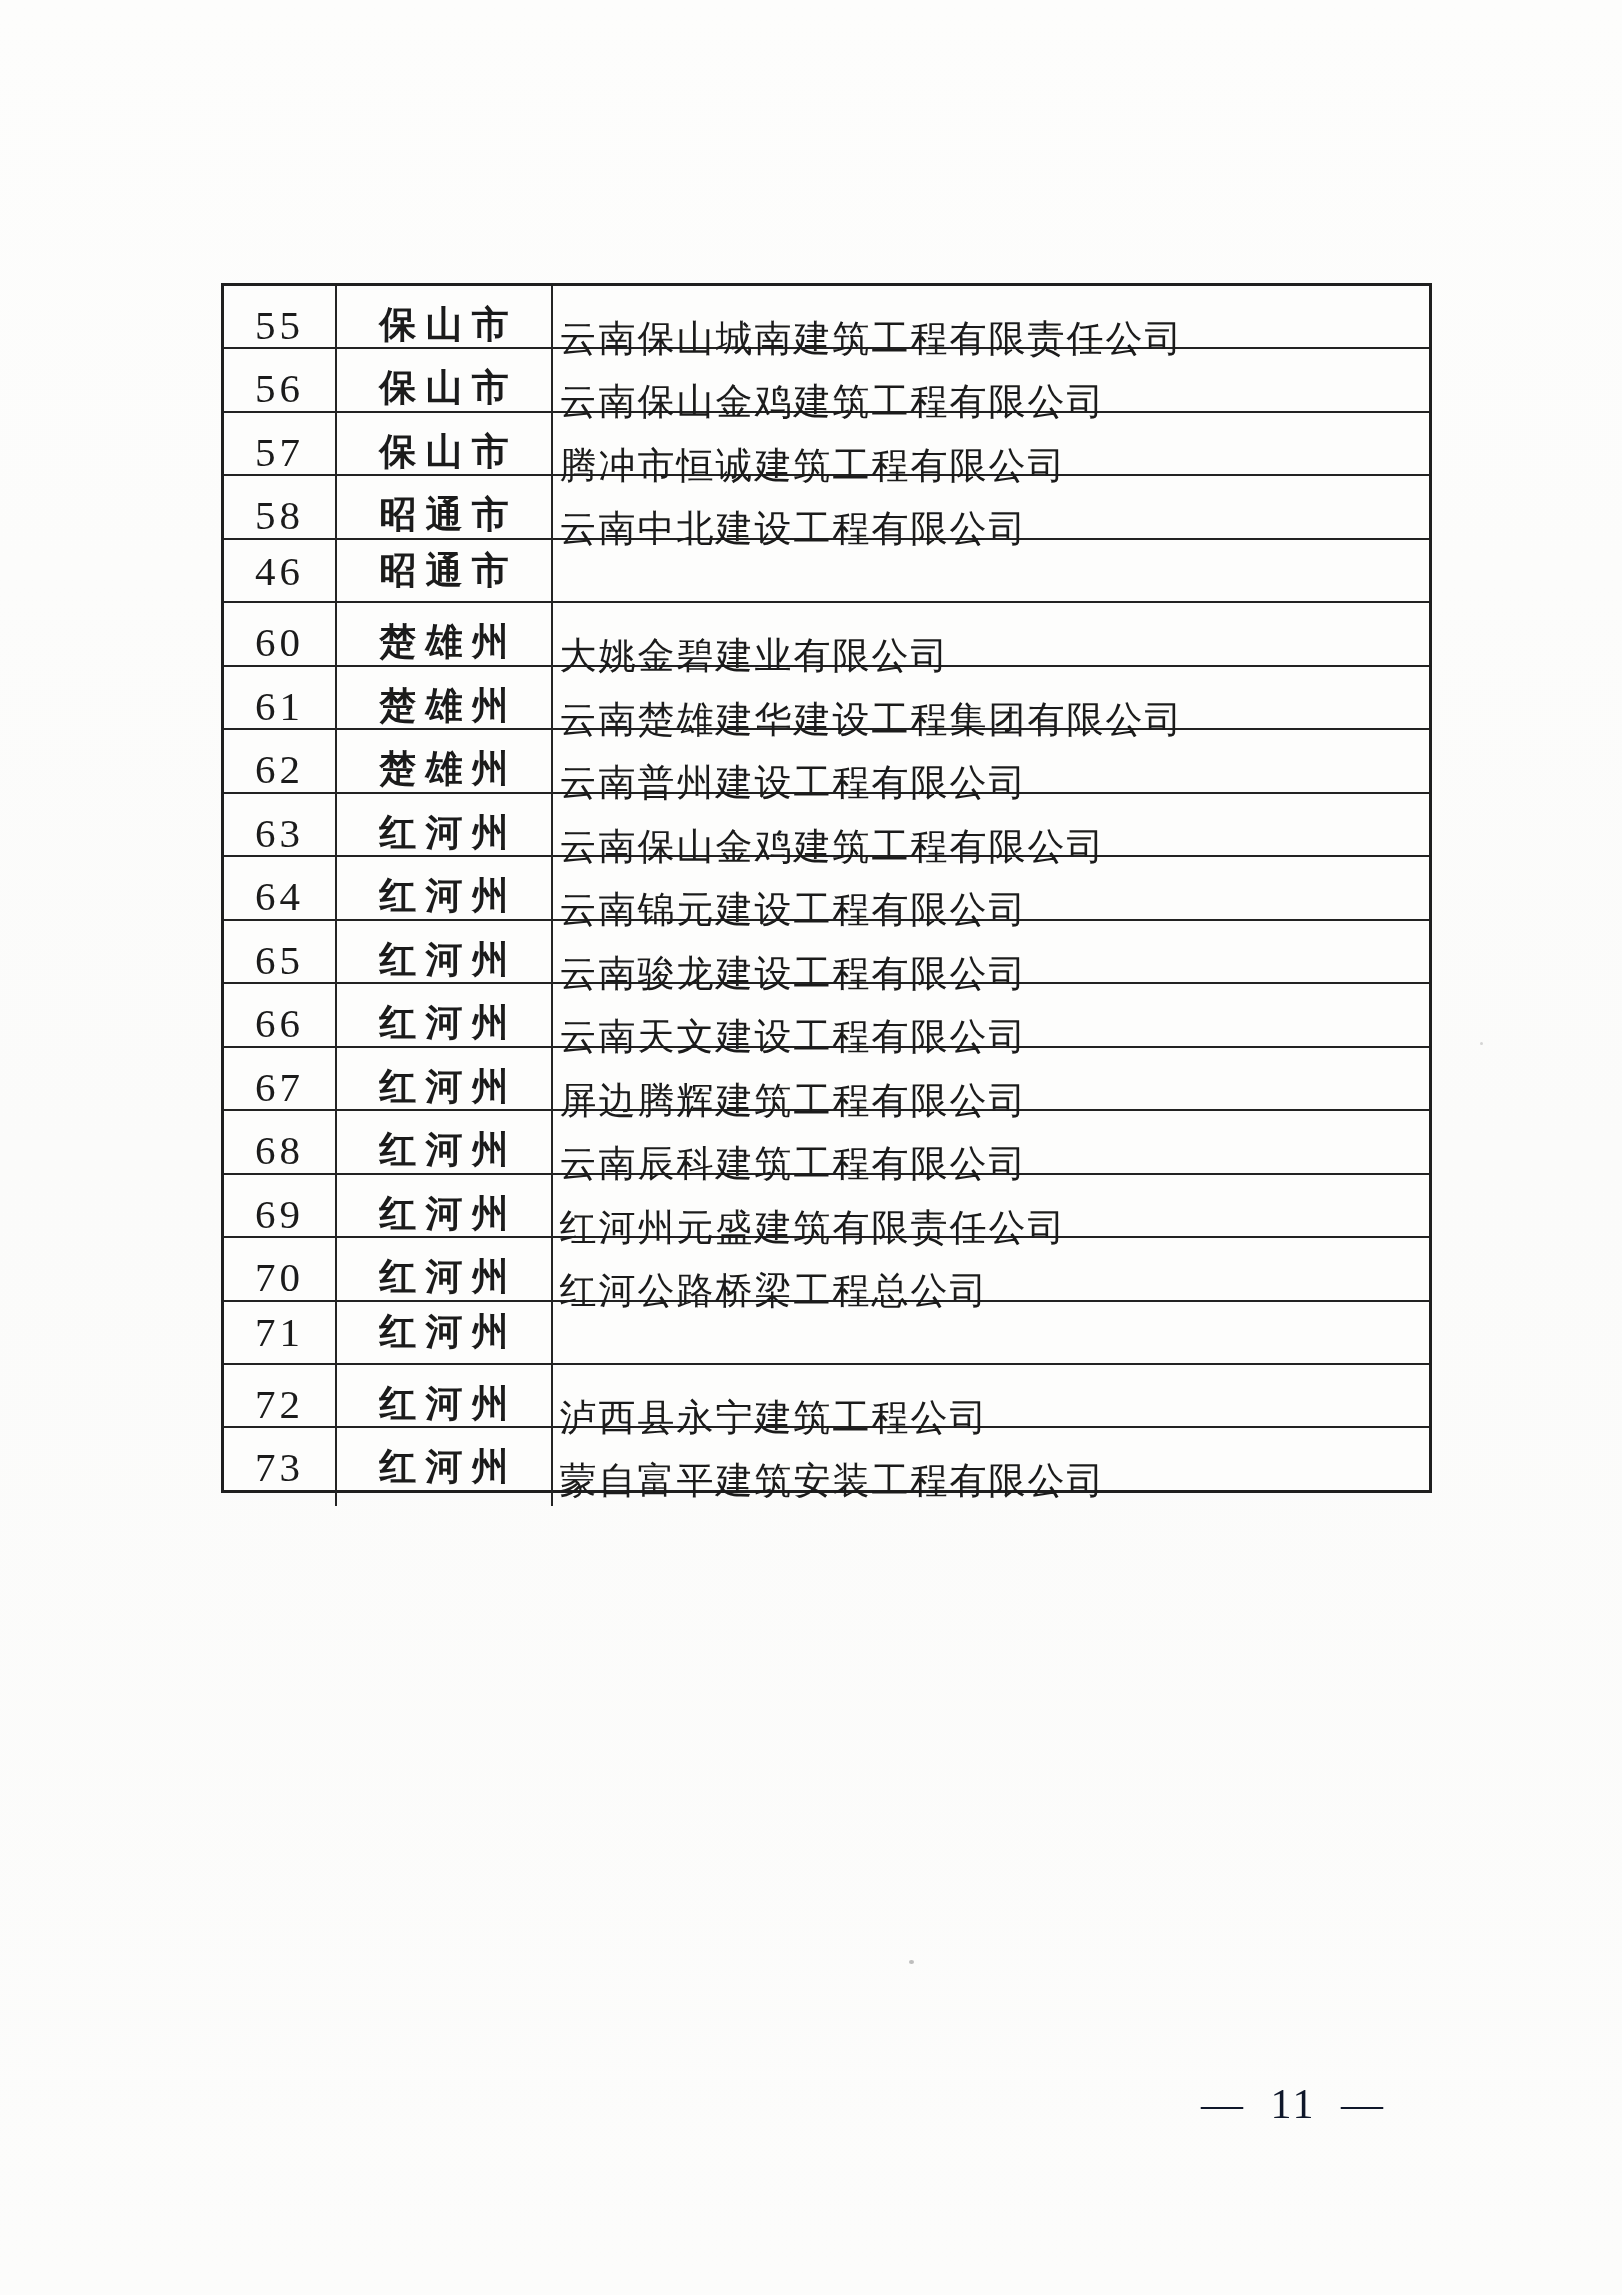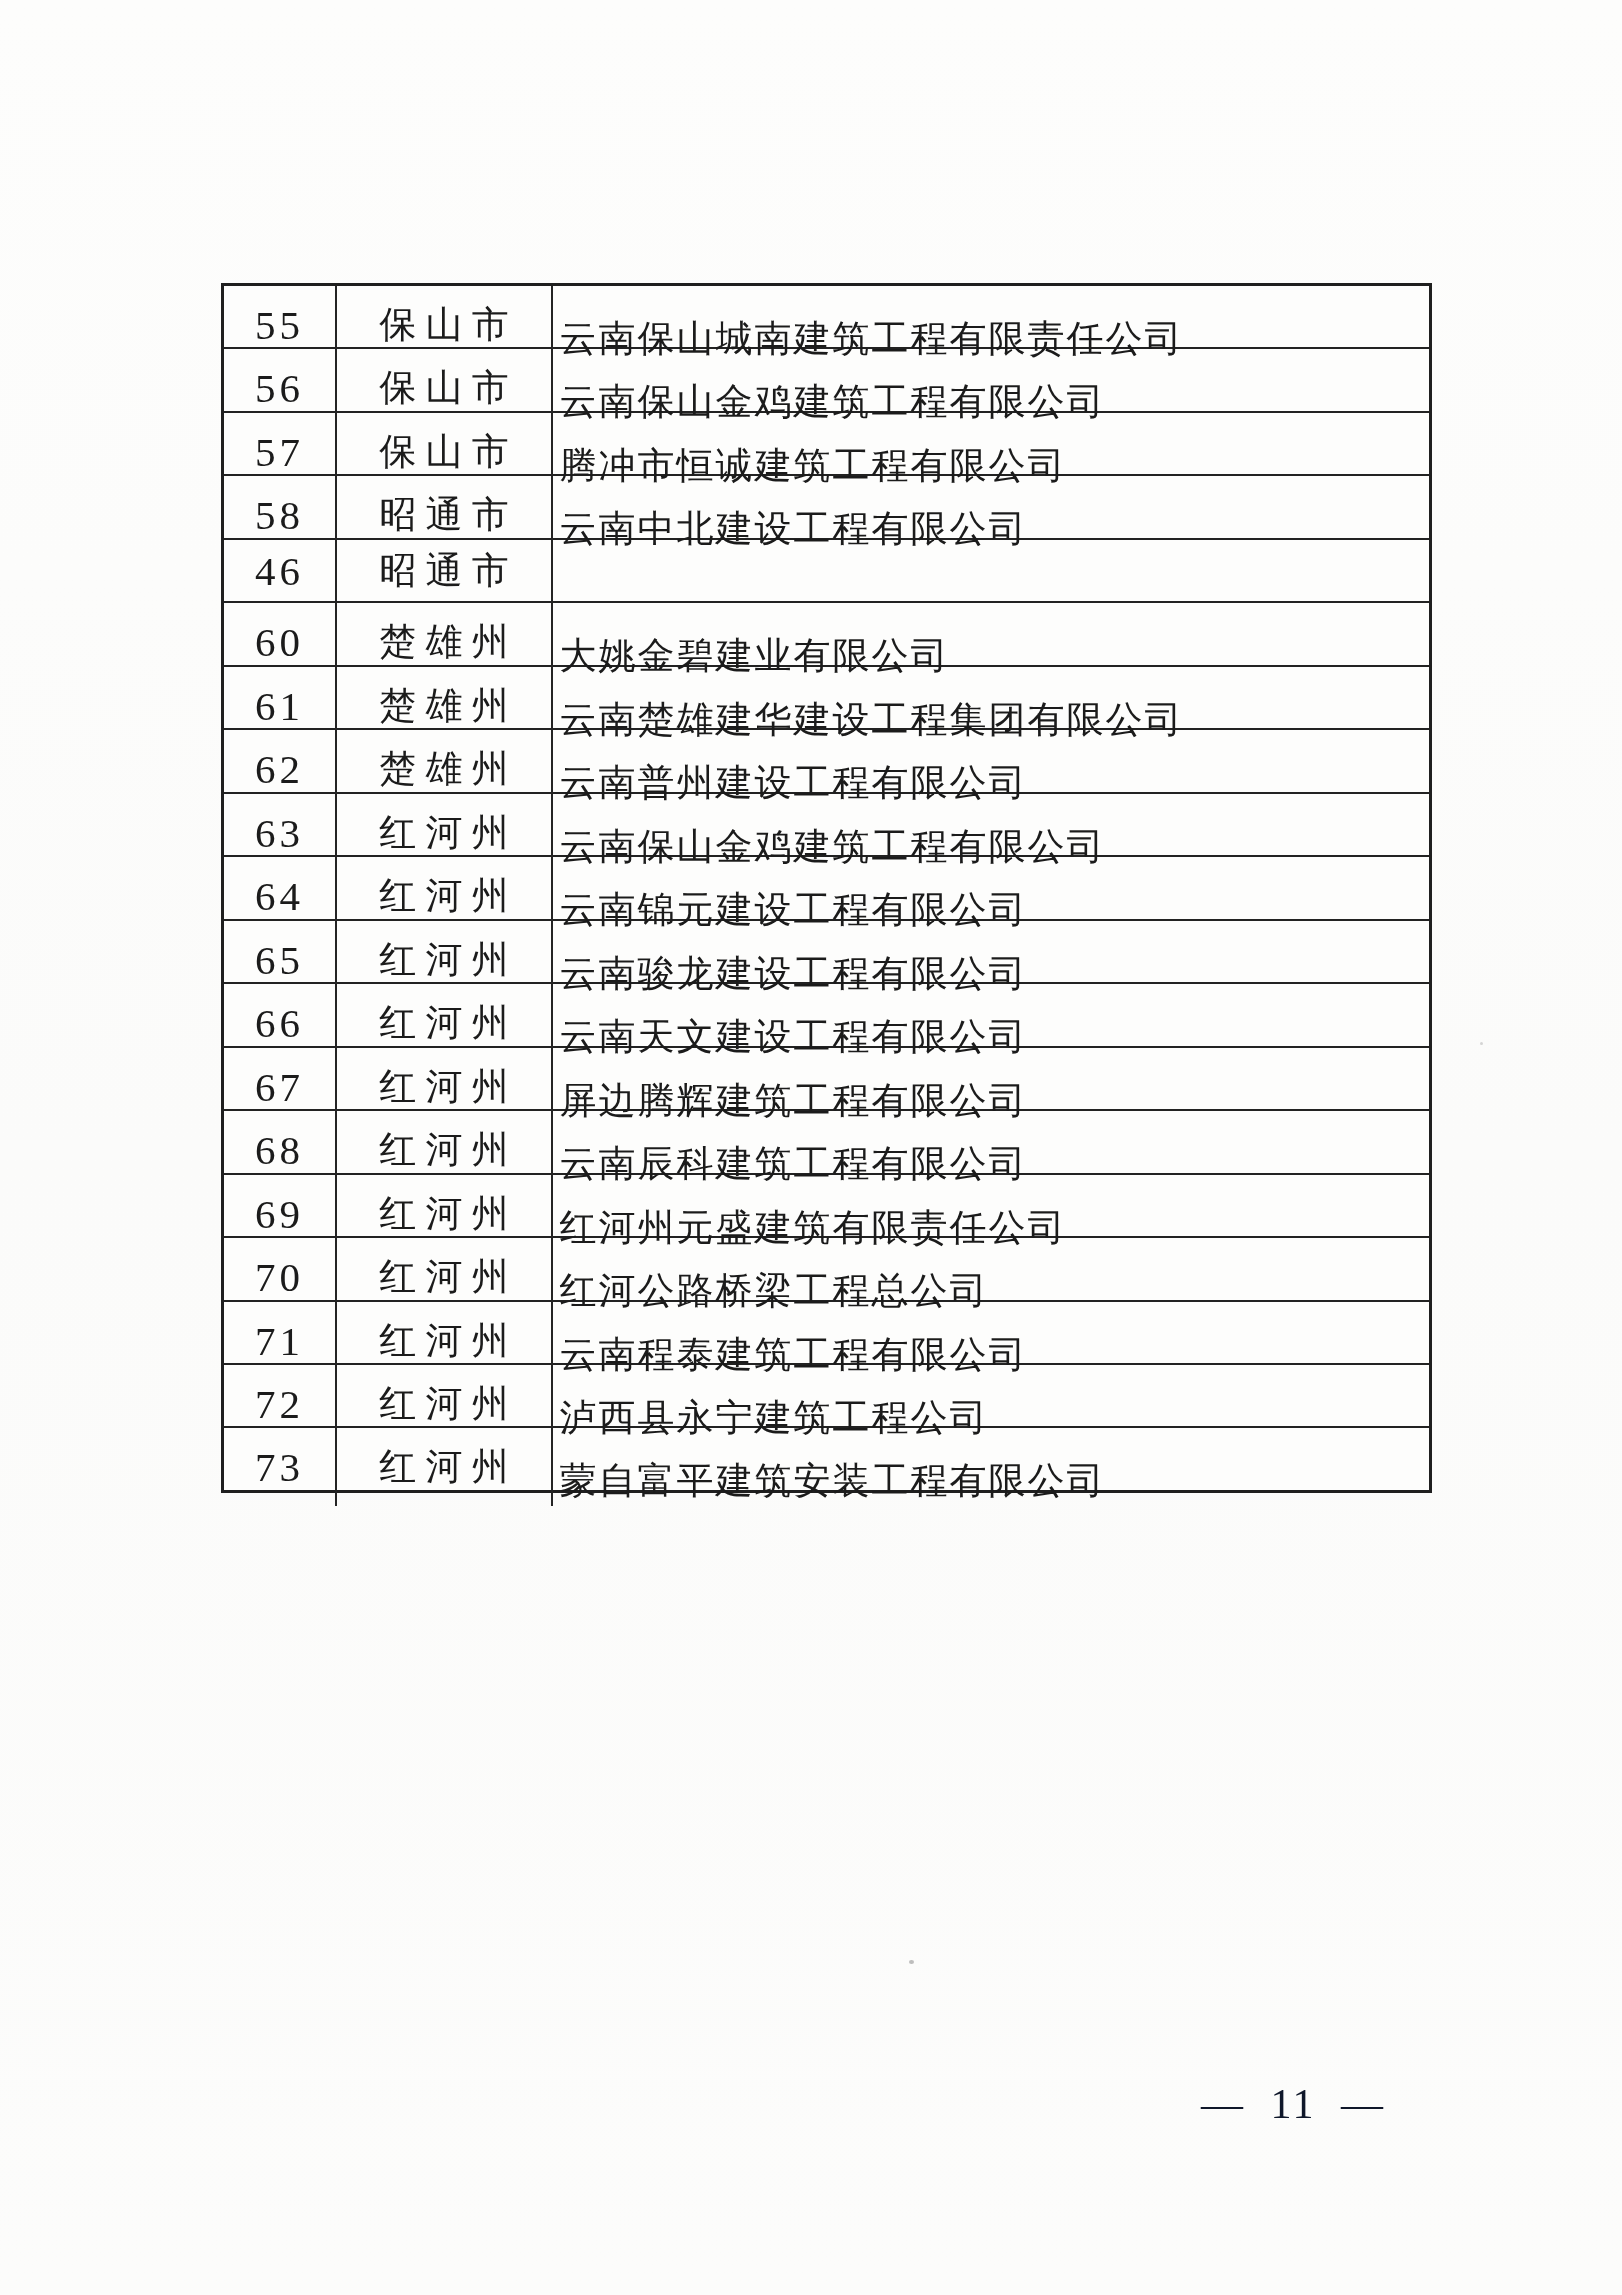--- a/index.html
+++ b/index.html
@@ -55,20 +55,21 @@
     font-size: 41px;
     letter-spacing: 3.9px;
     border-right: 2.6px solid #242424;
   }
   .cell.city {
     justify-content: center;
     font-size: 37px;
     letter-spacing: 9.2px;
     text-indent: 9.2px; 
     border-right: 2.6px solid #242424;
+    font-weight: bold;
   }
   .cell.company {
     justify-content: flex-start;
     padding-left: 6.5px;
     font-size: 37px;
     letter-spacing: 2px;
     margin-top: 28px;
   }
   .page-number {
     position: absolute;
@@ -182,21 +183,20 @@
       <div class="cell company">红河州元盛建筑有限责任公司</div>
     </div>
     <div class="t-row">
       <div class="cell no">70</div>
       <div class="cell city">红河州</div>
       <div class="cell company">红河公路桥梁工程总公司</div>
     </div>
     <div class="t-row">
       <div class="cell no">71</div>
       <div class="cell city">红河州</div>
-      <div class="cell company">云南程泰建筑工程有限公司</div>
     </div>
     <div class="t-row">
       <div class="cell no">72</div>
       <div class="cell city">红河州</div>
       <div class="cell company">泸西县永宁建筑工程公司</div>
     </div>
     <div class="t-row">
       <div class="cell no">73</div>
       <div class="cell city">红河州</div>
       <div class="cell company">蒙自富平建筑安装工程有限公司</div>

